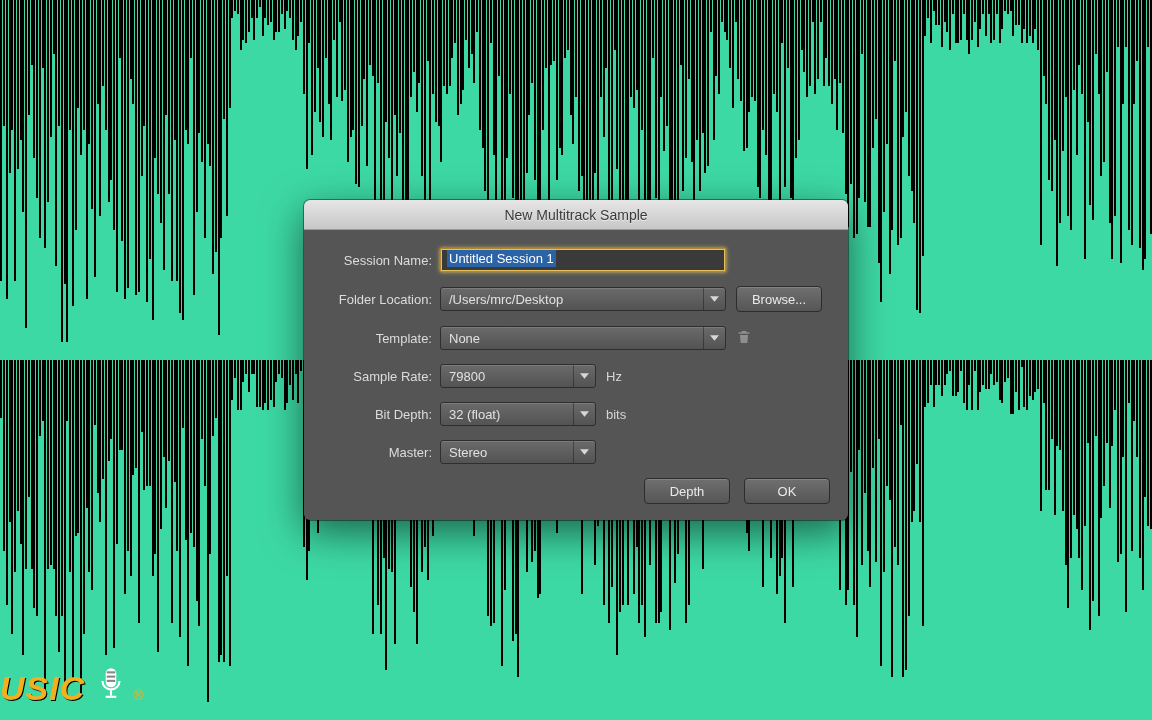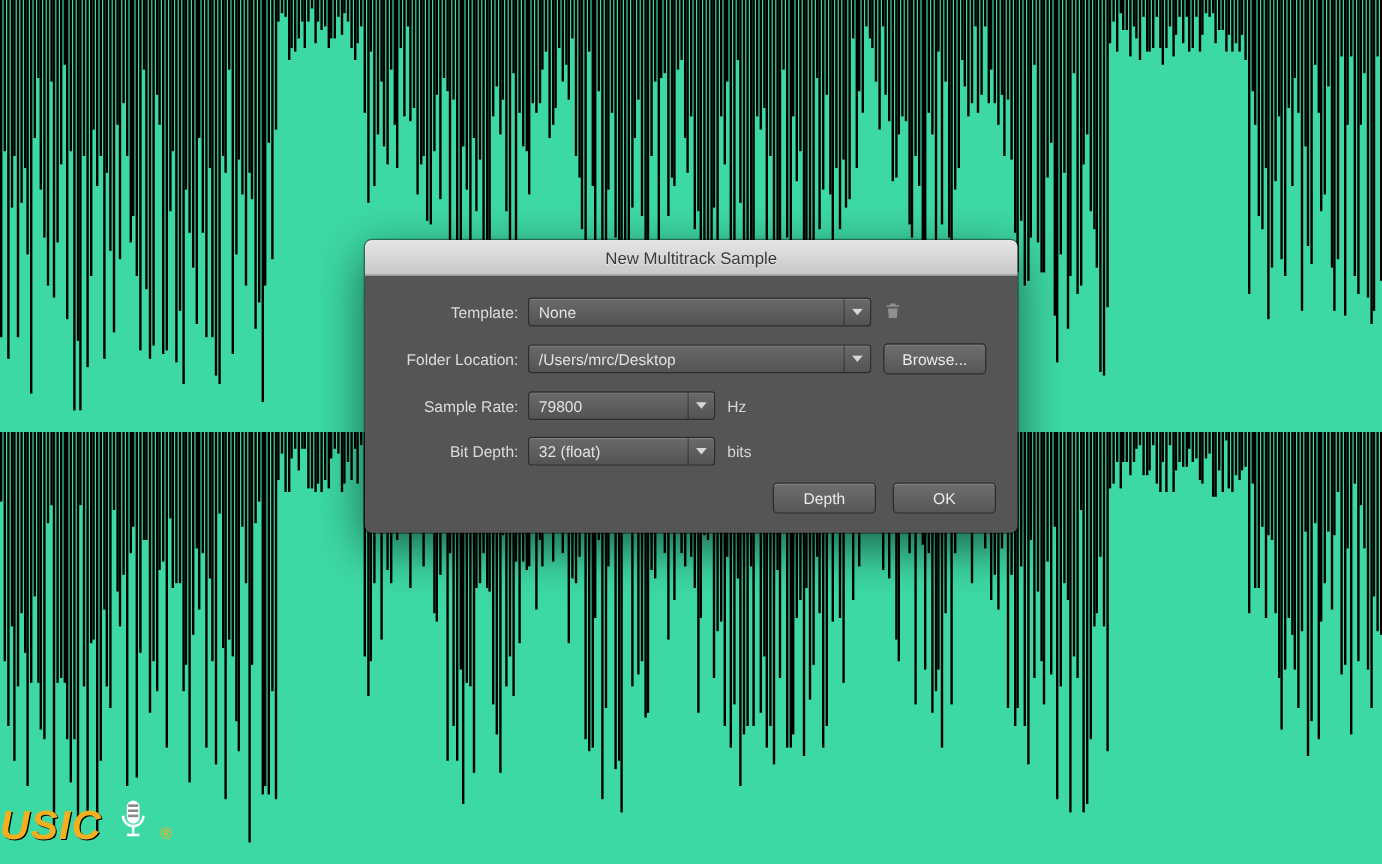--- a/index.html
+++ b/index.html
@@ -993,20 +993,43 @@
       <div class="bar" style="height:46%"></div>
       <div class="bar" style="height:47%"></div>
     </div>
   <div class="center-band"></div>
 </div>
 
 <div class="dialog">
   <div class="titlebar">New Multitrack Sample</div>
   <div class="body">
 
+    <div class="row">
+      <div class="label">Session Name:</div>
+      <div class="field-wrap">
+        <div class="text-input sel" style="width:286px;">
+          <span class="seltext">Untitled Session 1</span>
+        </div>
+      </div>
+    </div>
+
+    <div class="row">
+      <div class="label">Folder Location:</div>
+      <div class="field-wrap">
+        <div class="combo w-wide">
+          <span>/Users/mrc/Desktop</span>
+          <span class="arrow">
+            <svg viewBox="0 0 10 6">
+                <path d="M0 0h10L5 6z"></path>
+              </svg>
+          </span>
+        </div>
+        <div class="btn">Browse...</div>
+      </div>
+    </div>
 
     <div class="row">
       <div class="label">Template:</div>
       <div class="field-wrap">
         <div class="combo w-wide">
           <span>None</span>
           <span class="arrow">
             <svg viewBox="0 0 10 6">
                 <path d="M0 0h10L5 6z"></path>
               </svg>
@@ -1014,35 +1037,20 @@
         </div>
         <span class="trash">
           <svg viewBox="0 0 24 24">
               <path d="M9 3h6l1 2h4v2H4V5h4l1-2zM6 9h12l-1 12H7L6 9z"></path>
             </svg>
         </span>
       </div>
     </div>
 
     <div class="row">
-      <div class="label">Folder Location:</div>
-      <div class="field-wrap">
-        <div class="combo w-wide">
-          <span>/Users/mrc/Desktop</span>
-          <span class="arrow">
-            <svg viewBox="0 0 10 6">
-                <path d="M0 0h10L5 6z"></path>
-              </svg>
-          </span>
-        </div>
-        <div class="btn">Browse...</div>
-      </div>
-    </div>
-
-    <div class="row">
       <div class="label">Sample Rate:</div>
       <div class="field-wrap">
         <div class="combo w-mid">
           <span>79800</span>
           <span class="arrow">
             <svg viewBox="0 0 10 6">
                 <path d="M0 0h10L5 6z"></path>
               </svg>
           </span>
         </div>
@@ -1058,20 +1066,33 @@
           <span class="arrow">
             <svg viewBox="0 0 10 6">
                 <path d="M0 0h10L5 6z"></path>
               </svg>
           </span>
         </div>
         <span class="unit">bits</span>
       </div>
     </div>
 
+    <div class="row">
+      <div class="label">Master:</div>
+      <div class="field-wrap">
+        <div class="combo w-mid">
+          <span>Stereo</span>
+          <span class="arrow">
+            <svg viewBox="0 0 10 6">
+                <path d="M0 0h10L5 6z"></path>
+              </svg>
+          </span>
+        </div>
+      </div>
+    </div>
 
     <div class="buttons">
       <div class="btn">Depth</div>
       <div class="btn">OK</div>
     </div>
 
   </div>
 </div>
 
 <div class="watermark">

